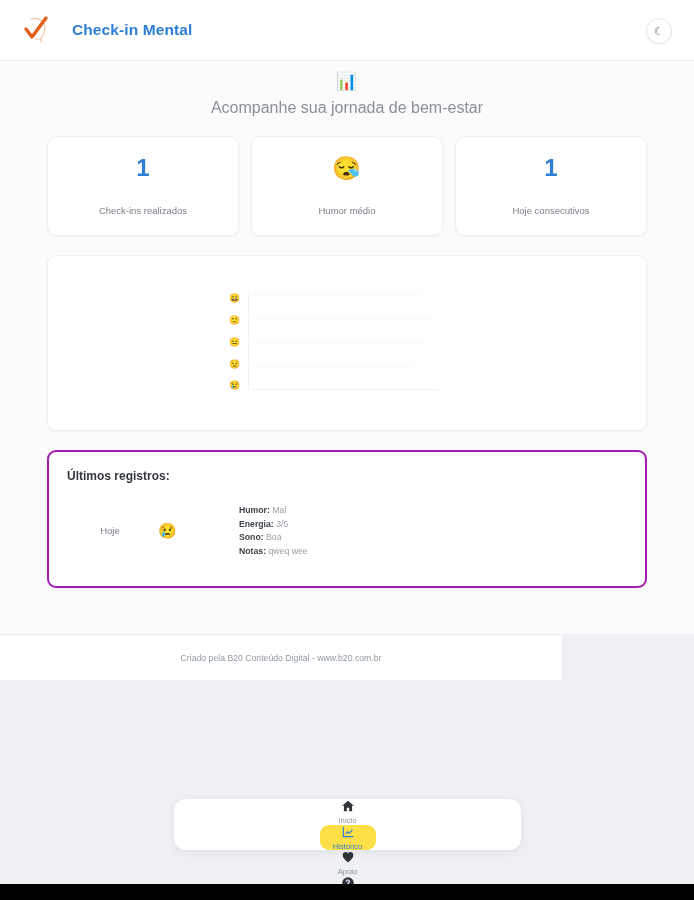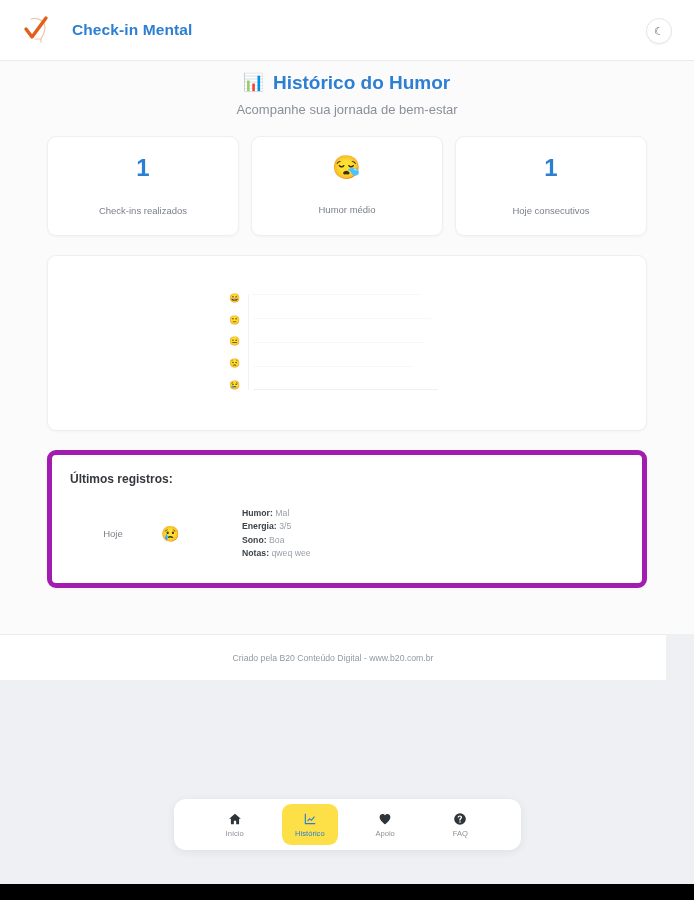--- a/index.html
+++ b/index.html
@@ -89,21 +89,21 @@
     color: #2d7fd3;
     display: flex;
     align-items: center;
     justify-content: center;
     gap: 8px;
     line-height: 1.2;
   }
   .page-title .chart-emoji { font-size: 17px; }
   .page-subtitle {
     margin-top: 7px;
-    font-size: 13px;
+    font-size: 16px;
     color: #8a9099;
   }
 
   
   .stats {
     display: flex;
     gap: 12px;
     padding: 0 47px;
     margin-top: 19px;
   }
@@ -186,21 +186,21 @@
   .gridline.g1 { top: 24px; width: 178px; }
   .gridline.g2 { top: 48px; width: 172px; }
   .gridline.g3 { top: 72px; width: 160px; }
   .gridline.g4 { top: 95px; width: 185px; background: #f0f1f3; }
 
   
   .records-card {
     margin: 19px 47px 0 47px;
     height: 138px;
     background: #ffffff;
-    border: 5px solid #a21caf;
+    border: 2px solid #a21caf;
     border-radius: 9px;
     box-shadow: 0 1px 3px rgba(16,24,40,0.04);
     padding: 17px 18px;
   }
   .records-title {
     font-size: 12px;
     font-weight: bold;
     color: #34383d;
   }
   .record-row {
@@ -234,21 +234,21 @@
   .record-line b {
     color: #3d4349;
     font-weight: bold;
     padding-left: 46px;
   }
 
   
   .footer {
     position: absolute;
     top: 634px; left: 0;
-    width: 666px;
+    width: 562px;
     height: 46px;
     background: #ffffff;
     border-top: 1px solid #e9ecef;
     display: flex;
     align-items: center;
     justify-content: center;
   }
   .footer-text {
     font-size: 8.7px;
     color: #9199a2;
@@ -268,20 +268,21 @@
     top: 799px;
     width: 347px;
     height: 51px;
     background: #ffffff;
     border-radius: 12px;
     box-shadow: 0 2px 10px rgba(16,24,40,0.07);
     display: flex;
     align-items: center;
     justify-content: space-around;
     padding: 0 23px;
+    flex-direction: column;
   }
   .nav-item {
     width: 56px;
     height: 41px;
     border-radius: 9px;
     display: flex;
     flex-direction: column;
     align-items: center;
     justify-content: center;
     gap: 4px;
@@ -330,21 +331,20 @@
     <div class="theme-toggle">
       <span class="moon">☾</span>
     </div>
   </div>
 
   <div class="sheet">
 
     <div class="page-head">
       <div class="page-title">
         <span class="chart-emoji">📊</span>
-        <span>Histórico do Humor</span>
       </div>
       <div class="page-subtitle">Acompanhe sua jornada de bem-estar</div>
     </div>
 
     <div class="stats">
 
       <div class="stat-card">
         <div class="stat-value">1</div>
         <div class="stat-label">Check-ins realizados</div>
       </div>

